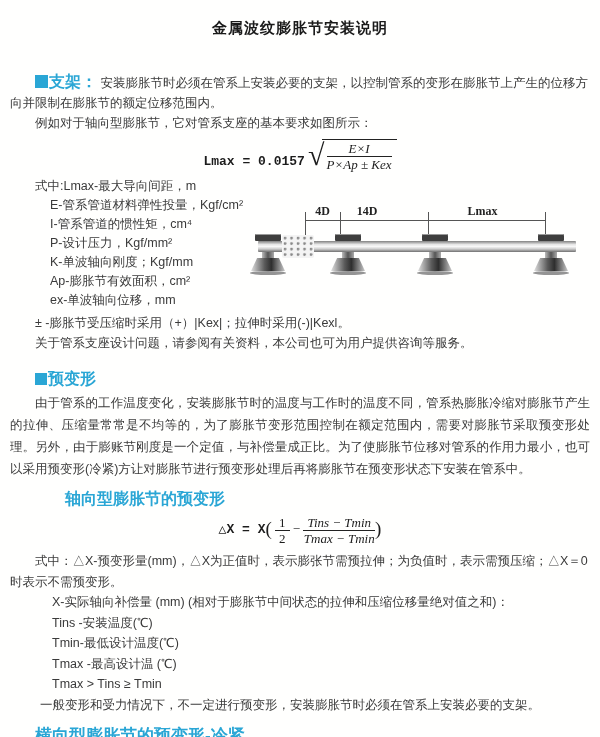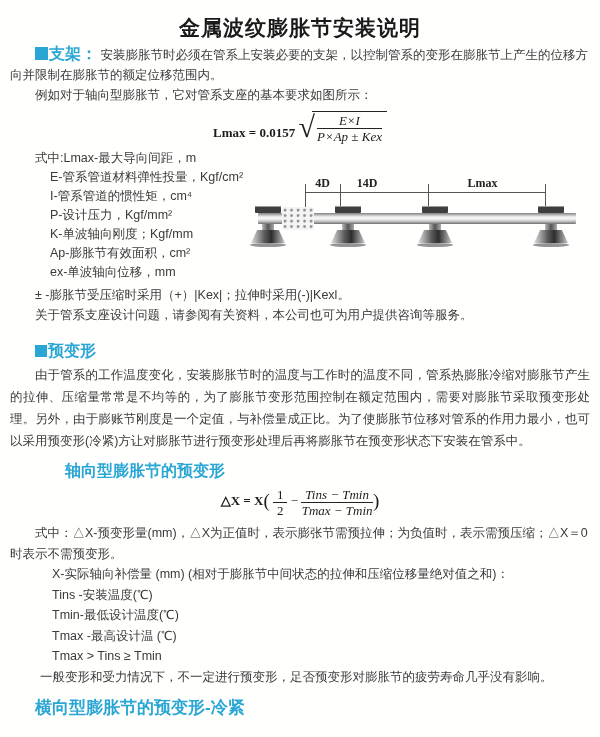--- a/index.html
+++ b/index.html
@@ -9,43 +9,43 @@
   }
   html,body{margin:0;padding:0;}
   body{
     width:600px;height:737px;overflow:hidden;
     background:#fffffe;color:var(--ink);
     font-family:"Liberation Sans",sans-serif;
     font-size:12.5px;line-height:20px;
   }
   .page{position:relative;width:600px;height:737px;padding:12px 10px 0 10px;box-sizing:border-box;}
   h1.title{
-    margin:2px 0 2px 0;text-align:center;color:#1a1a1a;
-    font-size:21px;line-height:28px;font-weight:bold;letter-spacing:1px;
+    margin:2px 0 30px 0;text-align:center;color:#1a1a1a;
+    font-size:15px;line-height:28px;font-weight:bold;letter-spacing:1px;
   }
   .para{margin:0;}
   .indent{text-indent:25px;}
   .blue-head{color:var(--accent);font-weight:bold;font-size:16px;}
   .sq{display:inline-block;width:13px;height:13px;background:var(--accent);vertical-align:-1px;margin-right:1px;}
   .sq-sm{display:inline-block;width:12px;height:12px;background:var(--accent);vertical-align:-1px;margin-right:1px;}
 
   
   .formula-row{text-align:center;margin:6px 0;}
   .formula{
     display:inline-block;color:var(--formula);
     font-family:"Liberation Serif",serif;font-size:13px;line-height:normal;
   }
   .frac{display:inline-flex;flex-direction:column;vertical-align:middle;text-align:center;font-size:13px;line-height:13px;}
   .frac .num{border-bottom:1px solid #222;padding:0 4px 1px 4px;}
   .frac .den{padding-top:1px;}
   .sqrt{display:inline-flex;align-items:center;}
   .radical{font-size:30px;line-height:26px;font-weight:normal;margin-right:-3px;}
   .radicand{border-top:1.5px solid #222;padding:2px 5px 0 5px;}
   .fvar{font-style:italic;}
-  .fbold{font-weight:bold;}
+  .fbold{font-weight:bold;font-family:Liberation Mono, monospace;}
   .bigp{font-size:19px;vertical-align:-2px;}
 
   
   .defs-wrap{position:relative;height:136px;margin-top:2px;}
   .defs{margin:0 0 0 25px;padding:0;list-style:none;line-height:19px;}
   .defs li{padding-left:15px;}
   .defs li:first-child{padding-left:0;}
   .fullnote{margin-left:25px;line-height:20px;}
 
   .diagram{position:absolute;left:248px;top:28px;width:322px;height:92px;}
@@ -183,17 +183,17 @@
         </span><span class="bigp">)</span>
     </span>
   </div>
 
   <div class="axline first">式中：△X-预变形量(mm)，△X为正值时，表示膨张节需预拉伸；为负值时，表示需预压缩；△X＝0时表示不需预变形。</div>
   <div class="axline">X-实际轴向补偿量 (mm) (相对于膨胀节中间状态的拉伸和压缩位移量绝对值之和)：</div>
   <div class="axline">Tins -安装温度(℃)</div>
   <div class="axline">Tmin-最低设计温度(℃)</div>
   <div class="axline">Tmax -最高设计温  (℃)</div>
   <div class="axline">Tmax &gt; Tins ≥ Tmin</div>
-  <div class="axline last">一般变形和受力情况下，不一定进行预变形，足否预变形对膨胀节的疲劳寿命几乎没有影响。</div>
+  <div class="axline last">一般变形和受力情况下，不一定进行预变形，安装膨胀节时必须在管系上安装必要的支架。</div>
 
   <div class="h4">横向型膨胀节的预变形-冷紧</div>
 
 </div>
 
 </body></html>

